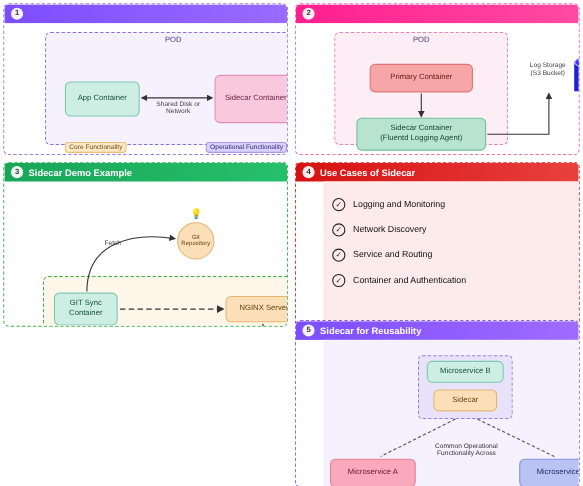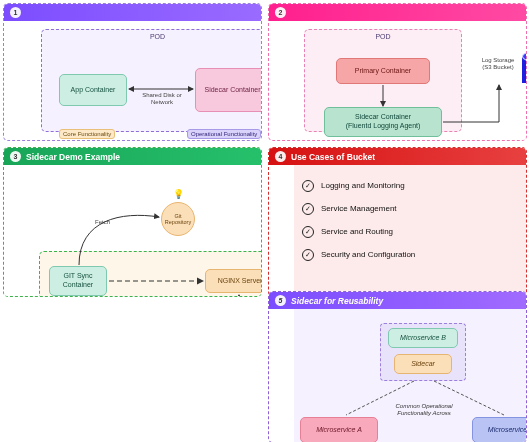--- a/index.html
+++ b/index.html
@@ -22,21 +22,21 @@
     overflow: hidden;
     border: 1px dashed #b9a7e8;
     margin: 3px;
     border-radius: 5px;
     background: #ffffff;
   }
   .panel.p1 { border-color:#9b7ede; }
   .panel.p2 { border-color:#f06fae; }
   .panel.p3 { border-color:#3bb34a; }
   .panel.p4 { border-color:#d92c2c; }
-  .panel.p6 { border-color:#8e5fd6;font-style:italic; }
+  .panel.p6 { border-color:#8e5fd6; }
 
   .hdr {
     height: 17px;
     display: flex; align-items: center;
     gap: 5px;
     padding: 0 6px;
     color: #ffffff;
     font-size: 8.5px;
     font-weight: bold;
   }
@@ -235,39 +235,39 @@
         <path d="M58,132 C58,160 82,170 102,172" stroke="#333" stroke-width="1" fill="none" marker-end="url(#ah3)"></path>
         <path d="M164,172 C188,170 210,158 210,130" stroke="#333" stroke-width="1" fill="none" marker-end="url(#ah3)"></path>
       </svg>
 
     </div>
   </div>
 
   <div class="panel p4" style="height:150px;">
     <div class="hdr h4">
       <span class="num">4</span>
-      <span>Use Cases of Bucket</span>
+      <span>Use Cases of Sidecar</span>
     </div>
     <div class="body">
       <div class="check-list">
         <div class="check-row">
           <span class="check-ic">✓</span>
           <span class="check-tx">Logging and Monitoring</span>
         </div>
         <div class="check-row">
           <span class="check-ic">✓</span>
-          <span class="check-tx">Service Management</span>
+          <span class="check-tx">Network Discovery</span>
         </div>
         <div class="check-row">
           <span class="check-ic">✓</span>
           <span class="check-tx">Service and Routing</span>
         </div>
         <div class="check-row">
           <span class="check-ic">✓</span>
-          <span class="check-tx">Security and Configuration</span>
+          <span class="check-tx">Container and Authentication</span>
         </div>
       </div>
     </div>
   </div>
 
   <div class="panel p6" style="grid-column:2; grid-row:3; margin-top:-9px; height:152px;">
     <div class="hdr h5">
       <span class="num">5</span>
       <span>Sidecar for Reusability</span>
     </div>

